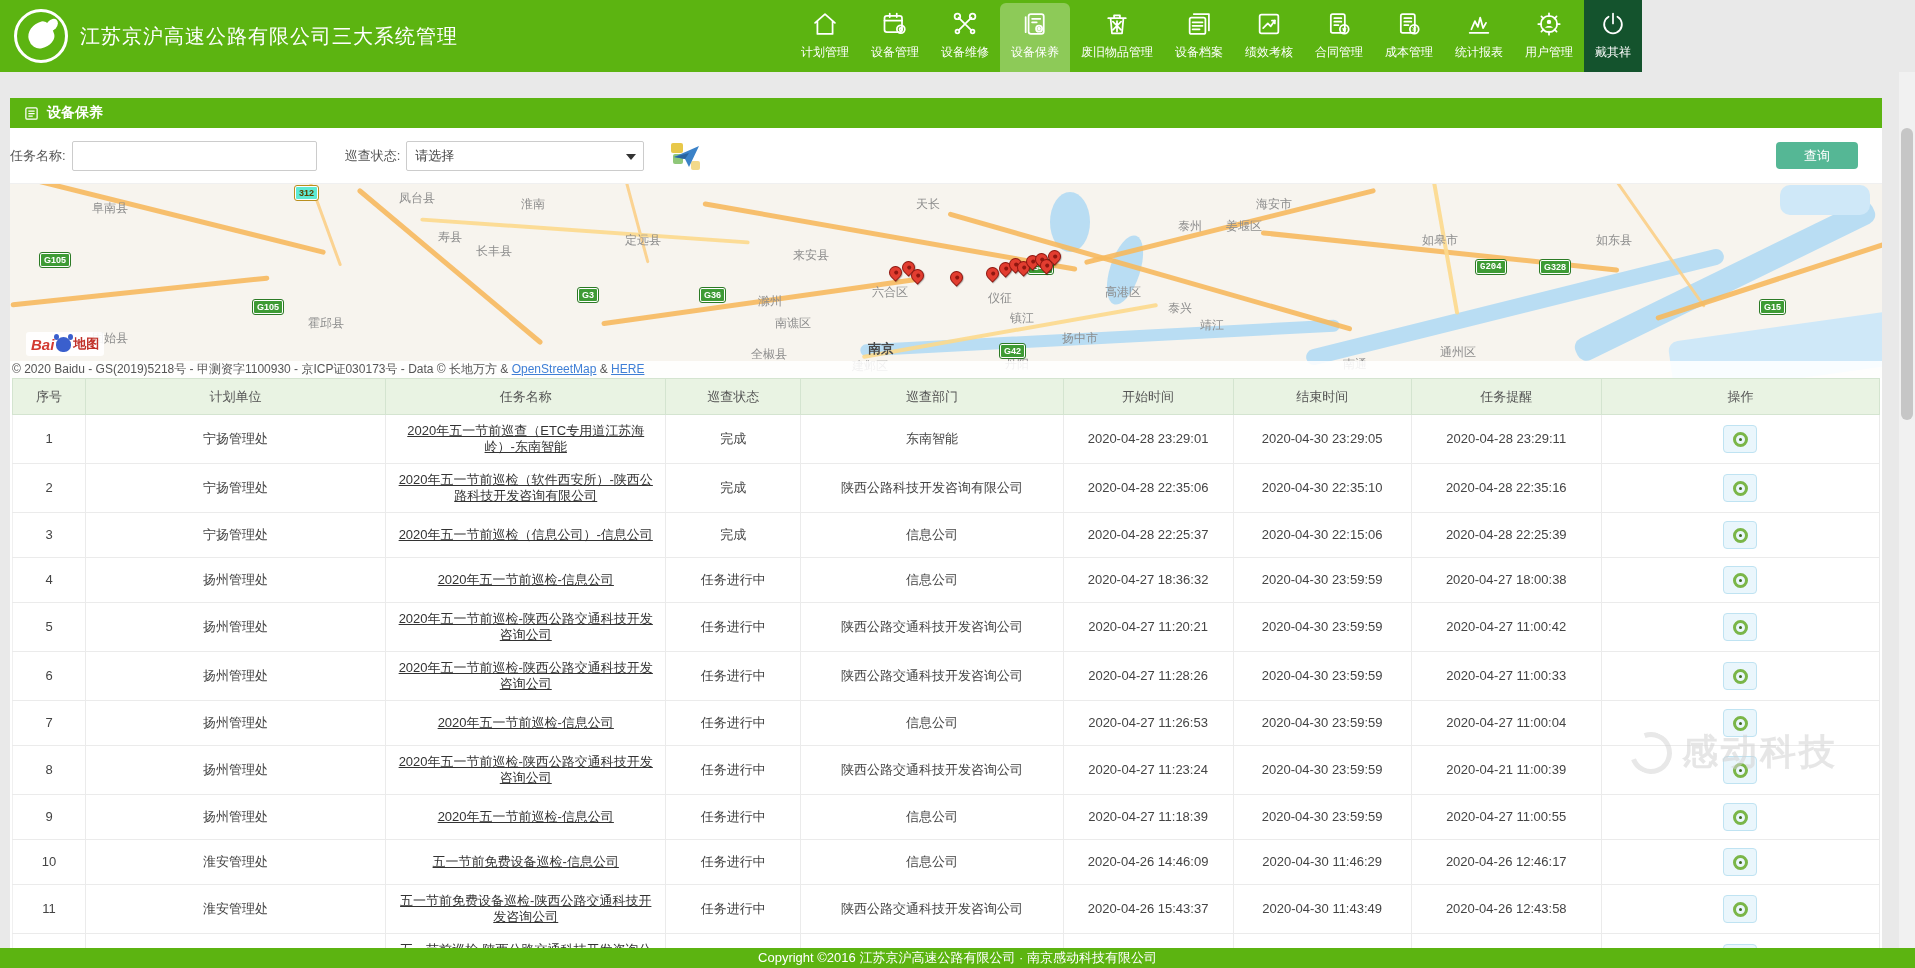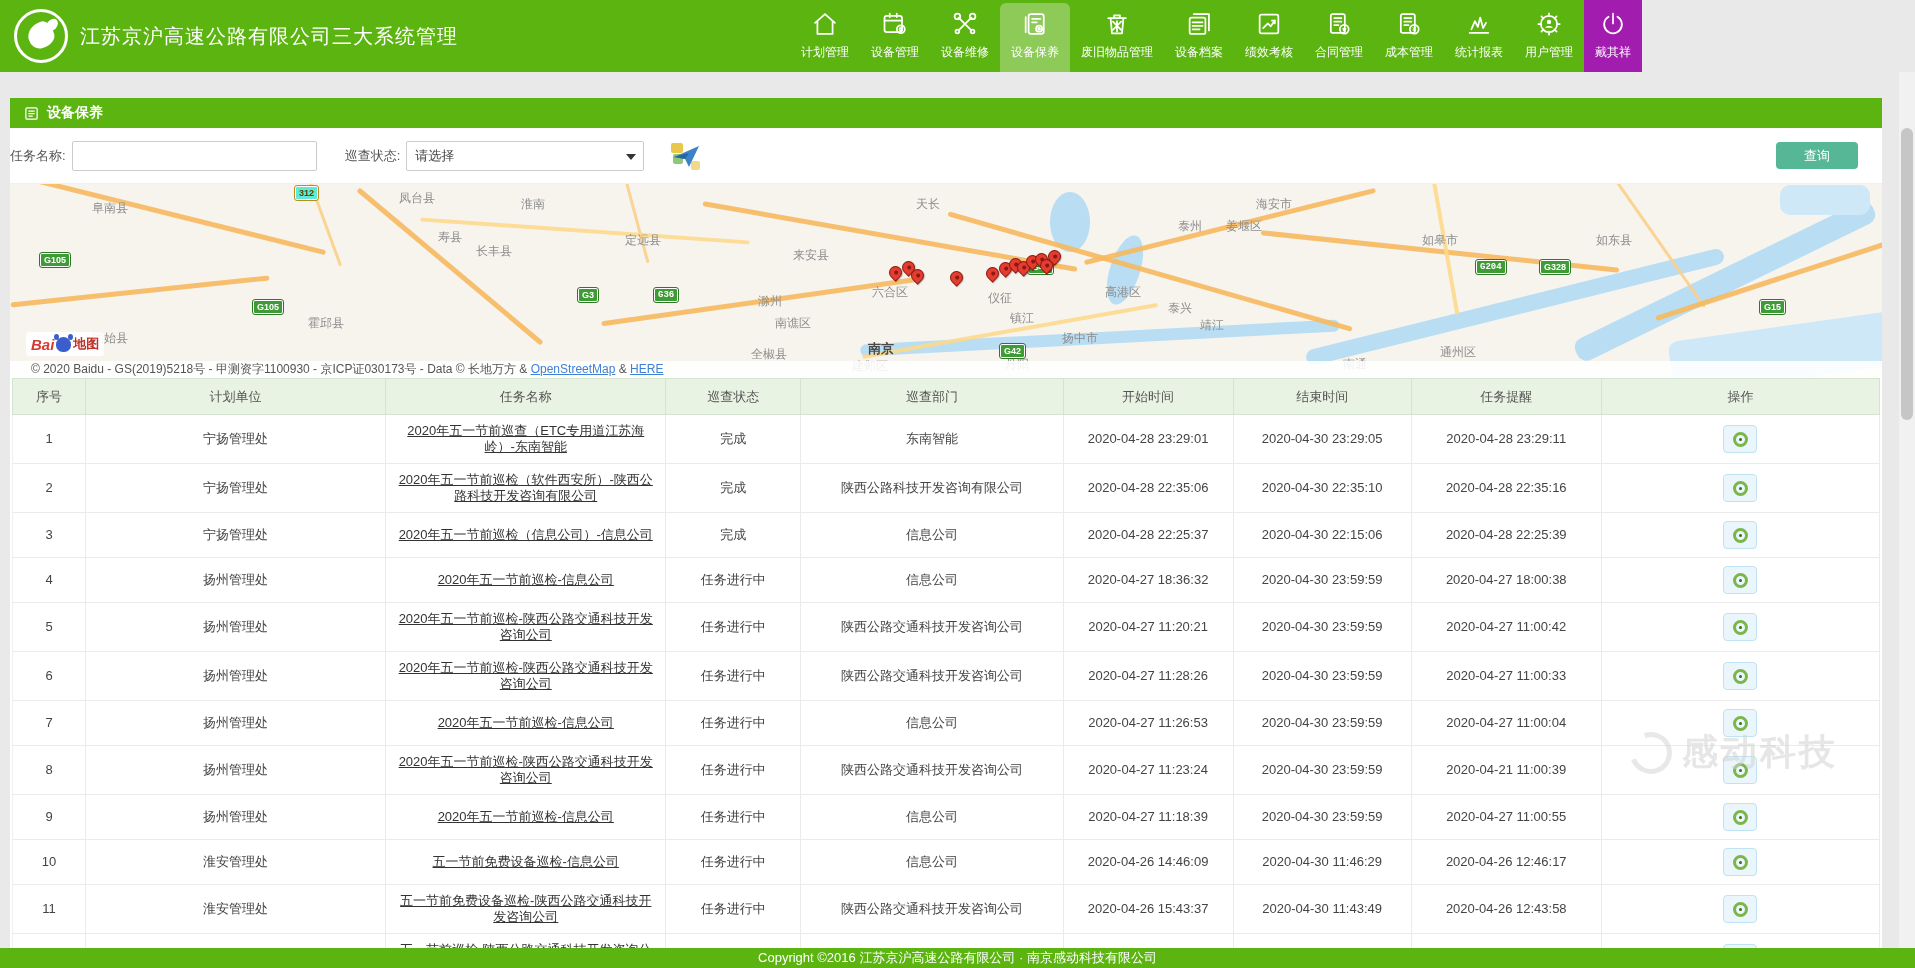--- a/index.html
+++ b/index.html
@@ -18,21 +18,21 @@
     border-radius:50% 50% 50% 0; transform:rotate(40deg); }
   .app-title { position:absolute; left:80px; top:0; height:72px; display:flex; align-items:center;
     color:#fff; font-size:20px; letter-spacing:1px; }
   .nav { position:absolute; right:0; top:0; height:72px; display:flex; align-items:stretch; }
   .nav-item { display:flex; flex-direction:column; align-items:center; justify-content:flex-start;
     padding:9px 11px 0 11px; cursor:pointer; color:#fff; position:relative; }
   .nav-item .nav-icon { width:30px; height:30px; display:flex; align-items:center; justify-content:center; }
   .nav-item .nav-icon svg { width:28px; height:28px; }
   .nav-item .nav-label { font-size:12px; margin-top:5px; white-space:nowrap; }
   .nav-item.active { background:rgba(255,255,255,0.30); border-radius:6px 6px 0 0; margin-top:3px; padding-top:6px; }
-  .nav-item.user { background:#a21caf; }
+  .nav-item.user { background:#14532d; }
 
   
   .scrollbar { position:absolute; right:0; top:72px; width:16px; height:896px; background:#f1f1f1; z-index:40; }
   .scroll-thumb { position:absolute; left:2px; top:56px; width:12px; height:292px; background:#c6c6c6; border-radius:6px; }
 
   
   .panel { position:absolute; left:10px; top:98px; width:1872px; height:870px; background:#fff; }
   .green-bar { position:absolute; left:0; top:0; width:100%; height:30px; background:#5cb411;
     display:flex; align-items:center; padding-left:14px; color:#fff; }
   .green-bar .bc-icon { width:15px; height:15px; margin-right:8px; }
@@ -80,21 +80,21 @@
     border-radius:3px; padding:1px 5px; display:flex; align-items:center; height:24px; }
   .baidu-logo .bai { color:#d33a31; font-weight:bold; font-style:italic; font-size:15px; }
   .baidu-logo .paw { width:15px; height:15px; background:#3a5fcd; border-radius:50% 50% 45% 45%;
     margin:0 2px; position:relative; }
   .baidu-logo .paw::before { content:""; position:absolute; left:-2px; top:-3px; width:5px; height:6px;
     background:#3a5fcd; border-radius:50%; }
   .baidu-logo .paw::after { content:""; position:absolute; right:-2px; top:-3px; width:5px; height:6px;
     background:#3a5fcd; border-radius:50%; }
   .baidu-logo .mapword { color:#c03028; font-weight:bold; font-size:13px; }
   .map-attrib { position:absolute; left:0; bottom:0; width:100%; height:17px;
-    background:rgba(255,255,255,.88); font-size:12px; color:#555; line-height:17px; padding-left:21px; }
+    background:rgba(255,255,255,.88); font-size:12px; color:#555; line-height:17px; padding-left:2px; }
   .map-attrib a { color:#3f7fd6; text-decoration:underline; cursor:pointer; }
 
   
   .tablewrap { position:absolute; left:2px; top:280px; width:1868px; height:590px; overflow:hidden; }
   table.grid { width:100%; border-collapse:collapse; table-layout:fixed; font-size:13px; color:#444; }
   table.grid th { background:#e9f3e3; border:1px solid #d4e4d0; font-weight:normal; color:#555;
     height:36px; text-align:center; }
   table.grid td { border:1px solid #ebebeb; border-left:1px solid #f0f0f0; text-align:center;
     padding:8px 8px; line-height:16px; background:#fff; }
   table.grid a.task-link { color:#333; text-decoration:underline; cursor:pointer; }
@@ -345,21 +345,21 @@
           <span class="map-label" style="left: 1158px; top: 116px;">泰兴</span>
           <span class="map-label" style="left: 1190px; top: 133px;">靖江</span>
           <span class="map-label" style="left: 1333px; top: 172px;">南通</span>
           <span class="map-label" style="left: 1430px; top: 160px;">通州区</span>
         </div>
       <div id="map-badges">
           <span class="badge yellow" style="left: 285px; top: 2px;">312</span>
           <span class="badge" style="left: 30px; top: 69px;">G105</span>
           <span class="badge" style="left: 243px; top: 116px;">G105</span>
           <span class="badge" style="left: 568px; top: 104px;">G3</span>
-          <span class="badge" style="left: 644px; top: 104px; font-family: Liberation Mono, monospace;">G36</span>
+          <span class="badge" style="left: 690px; top: 104px;">G36</span>
           <span class="badge" style="left: 1018px; top: 76px;">G40</span>
           <span class="badge" style="left: 990px; top: 160px;">G42</span>
           <span class="badge" style="left: 1466px; top: 76px; font-family: Liberation Mono, monospace;">G204</span>
           <span class="badge" style="left: 1530px; top: 76px;">G328</span>
           <span class="badge" style="left: 1750px; top: 116px;">G15</span>
         </div>
       <div id="map-markers">
           <span class="pin" style="left: 879px; top: 82px;"></span>
           <span class="pin" style="left: 892px; top: 77px;"></span>
           <span class="pin" style="left: 901px; top: 85px;"></span>

